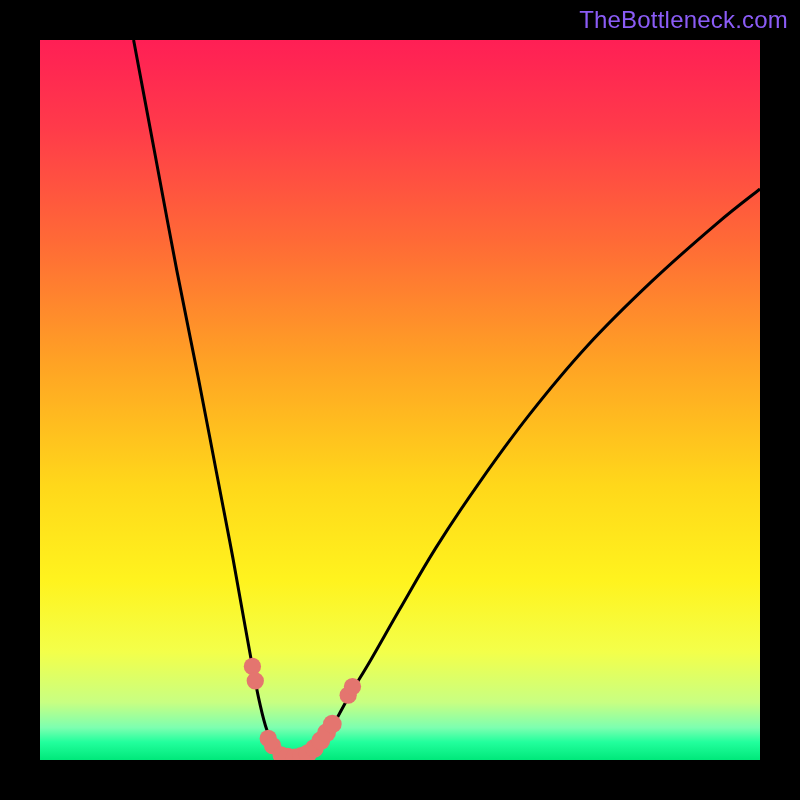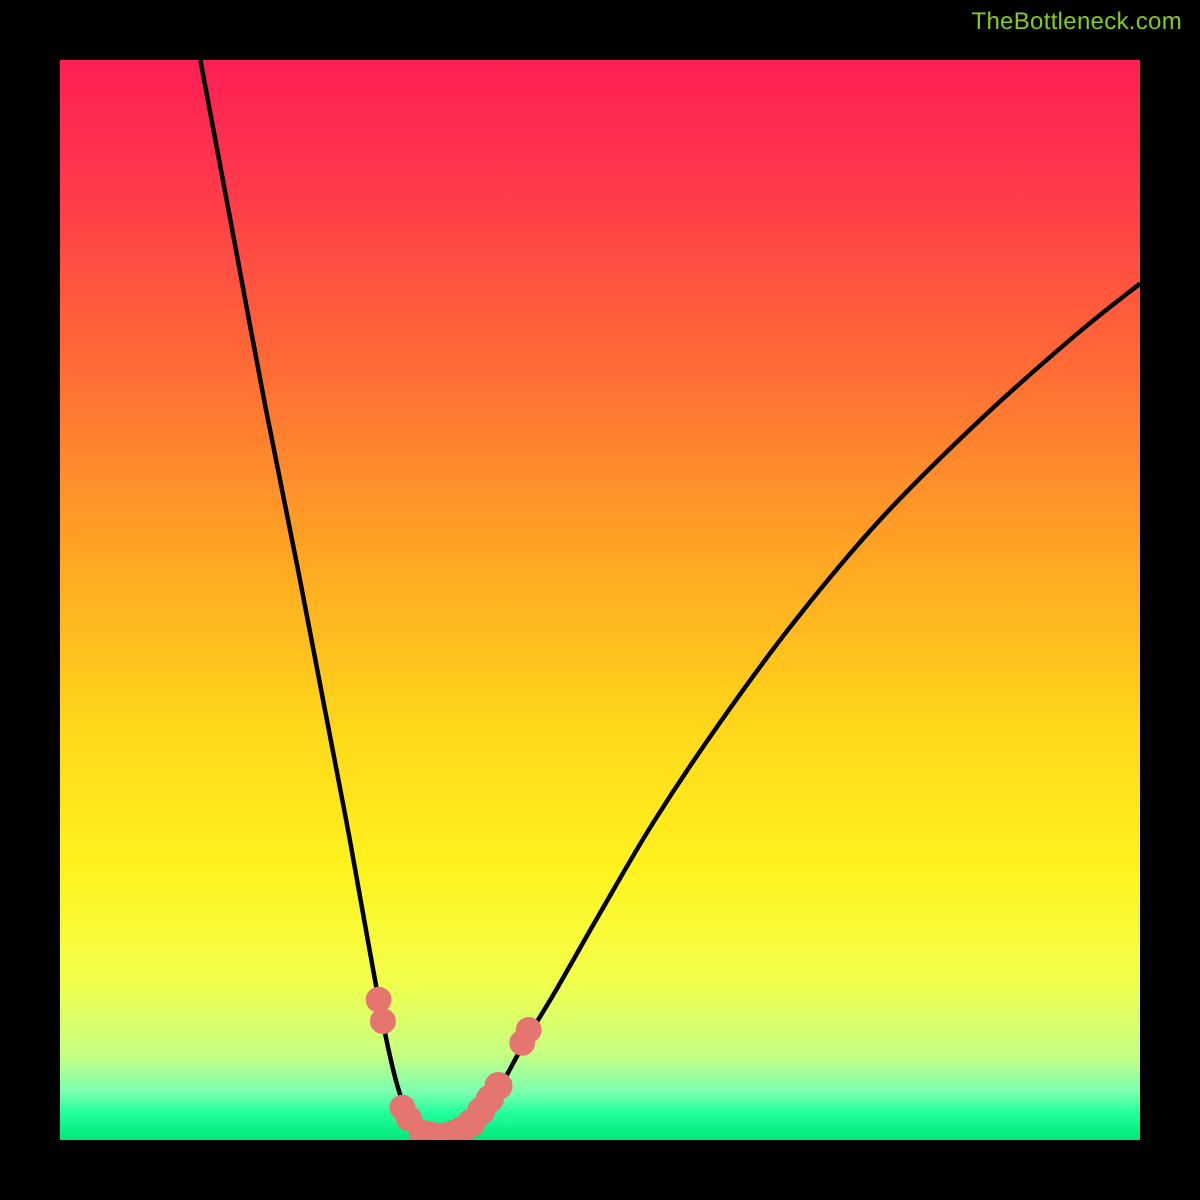--- a/index.html
+++ b/index.html
@@ -31,22 +31,22 @@
     position: absolute;
     left: 0;
     top: 0;
     width: 100%;
     height: 100%;
   }
   .watermark {
     position: absolute;
     top: 6px;
     right: 12px;
-    color: #84cc16;
-    font-size: 16px;
+    color: #8b5cf6;
+    font-size: 24px;
     font-weight: 400;
     letter-spacing: 0.2px;
   }
   svg.curves {
     position: absolute;
     left: 0;
     top: 0;
     width: 100%;
     height: 100%;
     overflow: visible;

